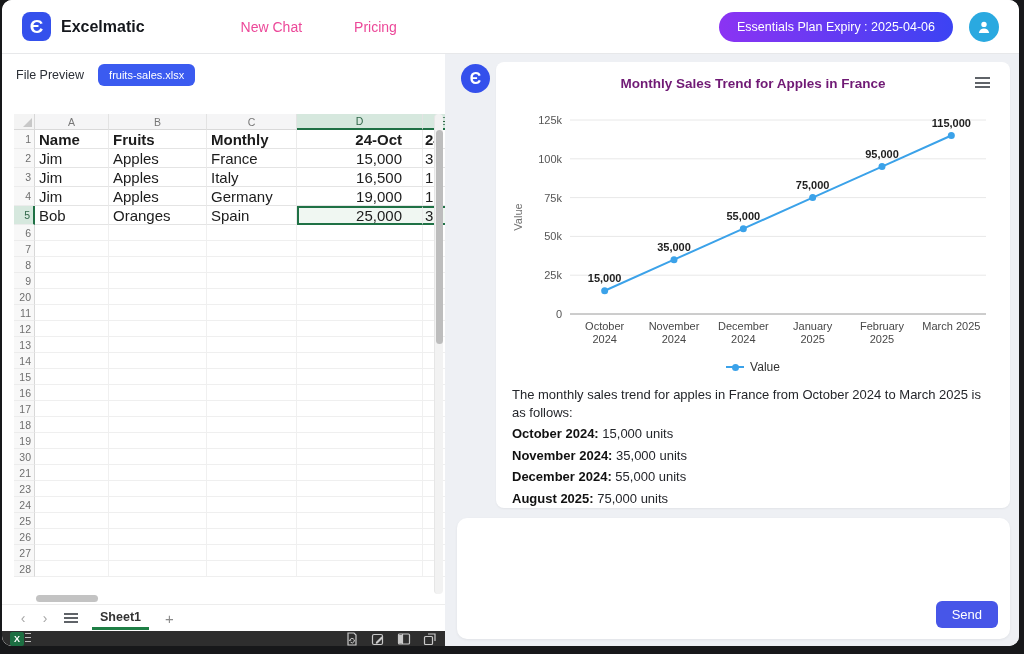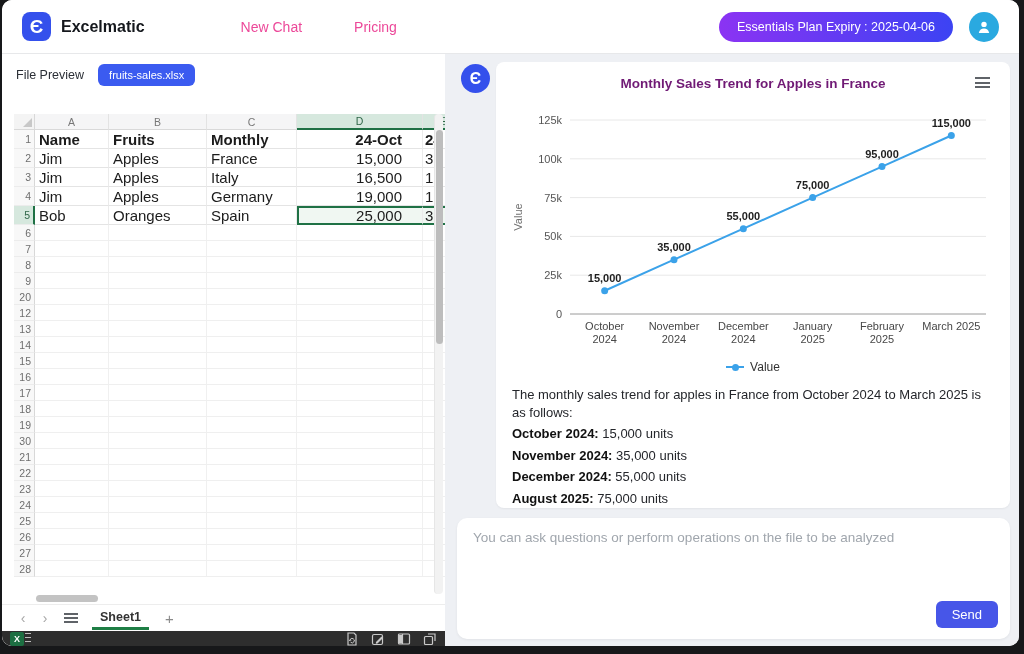--- a/index.html
+++ b/index.html
@@ -205,20 +205,28 @@
             </div>
             <div class="ss-row emptyrow" style="height: 16px;">
               <div class="ss-gutter">20</div>
               <div class="ss-cell" style="width: 74px; flex: 0 0 74px;"></div>
               <div class="ss-cell" style="width: 98px; flex: 0 0 98px;"></div>
               <div class="ss-cell" style="width: 90px; flex: 0 0 90px;"></div>
               <div class="ss-cell num" style="width: 126px; flex: 0 0 126px;"></div>
               <div class="ss-cell frag" style="width: 40px; flex: 0 0 40px;"></div>
             </div>
             <div class="ss-row emptyrow" style="height: 16px;">
+              <div class="ss-gutter">11</div>
+              <div class="ss-cell" style="width: 74px; flex: 0 0 74px;"></div>
+              <div class="ss-cell" style="width: 98px; flex: 0 0 98px;"></div>
+              <div class="ss-cell" style="width: 90px; flex: 0 0 90px;"></div>
+              <div class="ss-cell num" style="width: 126px; flex: 0 0 126px;"></div>
+              <div class="ss-cell frag" style="width: 40px; flex: 0 0 40px;"></div>
+            </div>
+            <div class="ss-row emptyrow" style="height: 16px;">
               <div class="ss-gutter">12</div>
               <div class="ss-cell" style="width: 74px; flex: 0 0 74px;"></div>
               <div class="ss-cell" style="width: 98px; flex: 0 0 98px;"></div>
               <div class="ss-cell" style="width: 90px; flex: 0 0 90px;"></div>
               <div class="ss-cell num" style="width: 126px; flex: 0 0 126px;"></div>
               <div class="ss-cell frag" style="width: 40px; flex: 0 0 40px;"></div>
             </div>
             <div class="ss-row emptyrow" style="height: 16px;">
               <div class="ss-gutter">13</div>
               <div class="ss-cell" style="width: 74px; flex: 0 0 74px;"></div>
@@ -278,28 +286,20 @@
             <div class="ss-row emptyrow" style="height: 16px;">
               <div class="ss-gutter">30</div>
               <div class="ss-cell" style="width: 74px; flex: 0 0 74px;"></div>
               <div class="ss-cell" style="width: 98px; flex: 0 0 98px;"></div>
               <div class="ss-cell" style="width: 90px; flex: 0 0 90px;"></div>
               <div class="ss-cell num" style="width: 126px; flex: 0 0 126px;"></div>
               <div class="ss-cell frag" style="width: 40px; flex: 0 0 40px;"></div>
             </div>
             <div class="ss-row emptyrow" style="height: 16px;">
               <div class="ss-gutter">21</div>
-              <div class="ss-cell" style="width: 74px; flex: 0 0 74px;"></div>
-              <div class="ss-cell" style="width: 98px; flex: 0 0 98px;"></div>
-              <div class="ss-cell" style="width: 90px; flex: 0 0 90px;"></div>
-              <div class="ss-cell num" style="width: 126px; flex: 0 0 126px;"></div>
-              <div class="ss-cell frag" style="width: 40px; flex: 0 0 40px;"></div>
-            </div>
-            <div class="ss-row emptyrow" style="height: 16px;">
-              <div class="ss-gutter">22</div>
               <div class="ss-cell" style="width: 74px; flex: 0 0 74px;"></div>
               <div class="ss-cell" style="width: 98px; flex: 0 0 98px;"></div>
               <div class="ss-cell" style="width: 90px; flex: 0 0 90px;"></div>
               <div class="ss-cell num" style="width: 126px; flex: 0 0 126px;"></div>
               <div class="ss-cell frag" style="width: 40px; flex: 0 0 40px;"></div>
             </div>
             <div class="ss-row emptyrow" style="height: 16px;">
               <div class="ss-gutter">23</div>
               <div class="ss-cell" style="width: 74px; flex: 0 0 74px;"></div>
               <div class="ss-cell" style="width: 98px; flex: 0 0 98px;"></div>
@@ -452,18 +452,17 @@
         <p class="summary">The monthly sales trend for apples in France from October 2024 to March 2025 is as follows:</p>
         <div id="msg-items">
             <div class="msg-item"><b>October 2024:</b> 15,000 units</div>
             <div class="msg-item"><b>November 2024:</b> 35,000 units</div>
             <div class="msg-item"><b>December 2024:</b> 55,000 units</div>
             <div class="msg-item"><b>August 2025:</b> 75,000 units</div>
           </div>
       </div>
 
       <div class="input-card">
-        <textarea placeholder="You can ask questions or perform operations on the file to be analyzed" style=""></textarea>
         <button class="send-btn">Send</button>
       </div>
     </section>
   </div>
 </div>
 
 </body></html>

